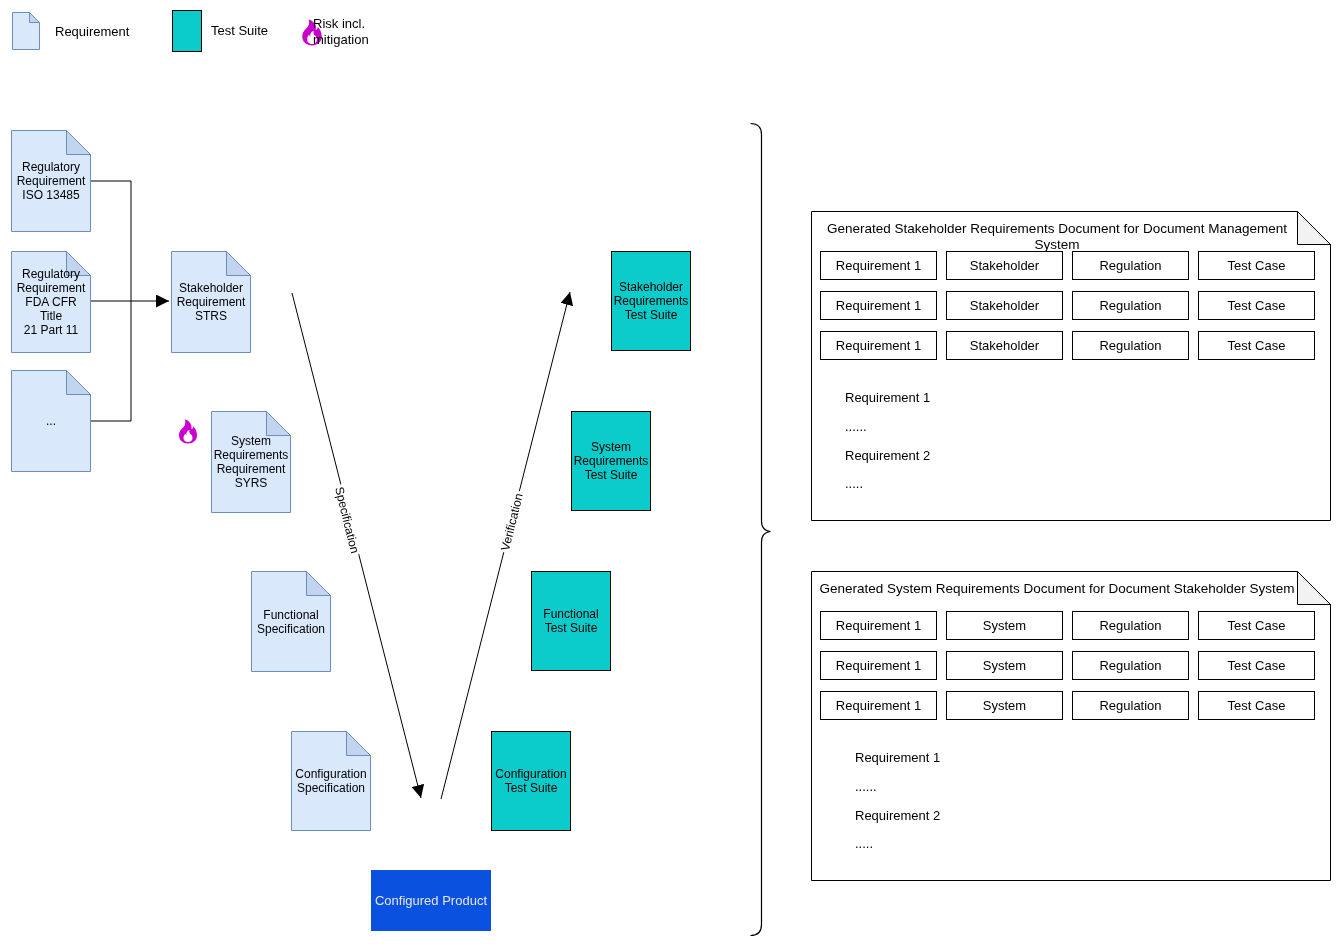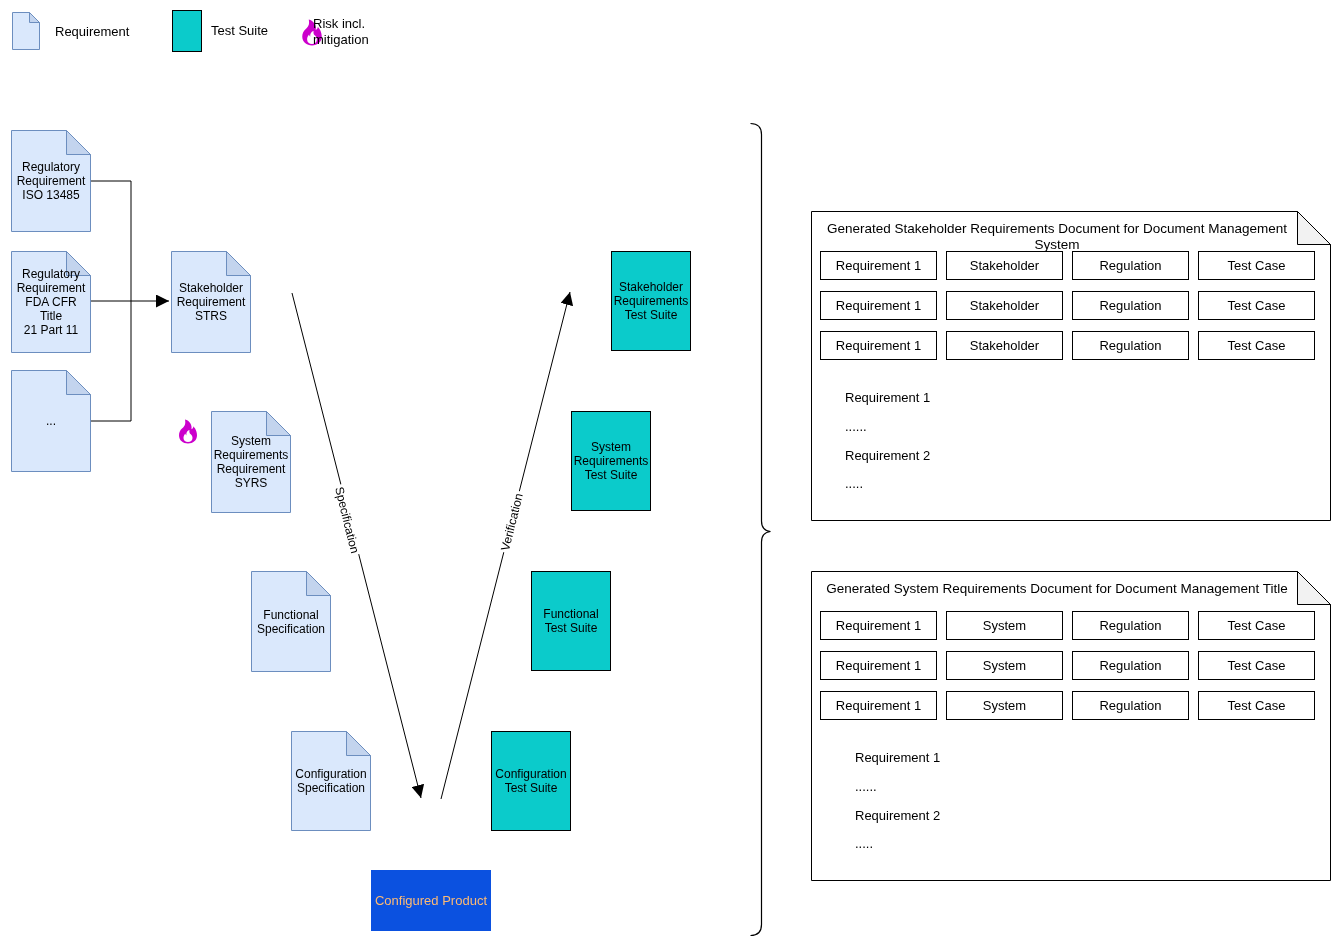--- a/index.html
+++ b/index.html
@@ -17,21 +17,21 @@
     position:absolute;left:0;top:0;right:0;bottom:0;
     display:flex;align-items:center;justify-content:center;
     text-align:center;font-size:12px;line-height:14px;white-space:pre-line;
     padding:8px;
   }
   .test-suite{
     background:#0BCBCB;border:1.5px solid #000;
   }
   .product-box{
     background:#0B51E0;display:flex;align-items:center;justify-content:center;
-    color:#fdba74;font-size:13px;text-align:center;
+    color:#e5e5e5;font-size:13px;text-align:center;
   }
   
   .edge-label{
     position:absolute;font-size:12px;background:#fff;padding:0 2px;
     white-space:nowrap;
   }
   
   .panel{position:absolute;width:520px;height:310px;}
   .panel-title{
     position:absolute;left:0;top:10px;width:492px;text-align:center;
@@ -215,21 +215,21 @@
     <div class="note-line" style="left:34px;top:208px">......</div>
     <div class="note-line" style="left:34px;top:237px">Requirement 2</div>
     <div class="note-line" style="left:34px;top:265px">.....</div>
   </div>
 
   <div class="panel" style="left:811px;top:571px">
     <svg width="520" height="310" viewBox="0 0 520 310">
       <path d="M0.5,0.5 L486.5,0.5 L519.5,33.5 L519.5,309.5 L0.5,309.5 Z" fill="#FFFFFF" stroke="#000"></path>
       <path d="M486.5,0.5 L486.5,33.5 L519.5,33.5 Z" fill="#F2F2F2" stroke="#000"></path>
     </svg>
-    <div class="panel-title">Generated System Requirements Document for Document Management Title</div>
+    <div class="panel-title">Generated System Requirements Document for Document Stakeholder System</div>
 
     <div class="cell" style="left:9px;top:40px">Requirement 1</div>
     <div class="cell" style="left:135px;top:40px">System</div>
     <div class="cell" style="left:261px;top:40px">Regulation</div>
     <div class="cell" style="left:387px;top:40px">Test Case</div>
 
     <div class="cell" style="left:9px;top:80px">Requirement 1</div>
     <div class="cell" style="left:135px;top:80px">System</div>
     <div class="cell" style="left:261px;top:80px">Regulation</div>
     <div class="cell" style="left:387px;top:80px">Test Case</div>

